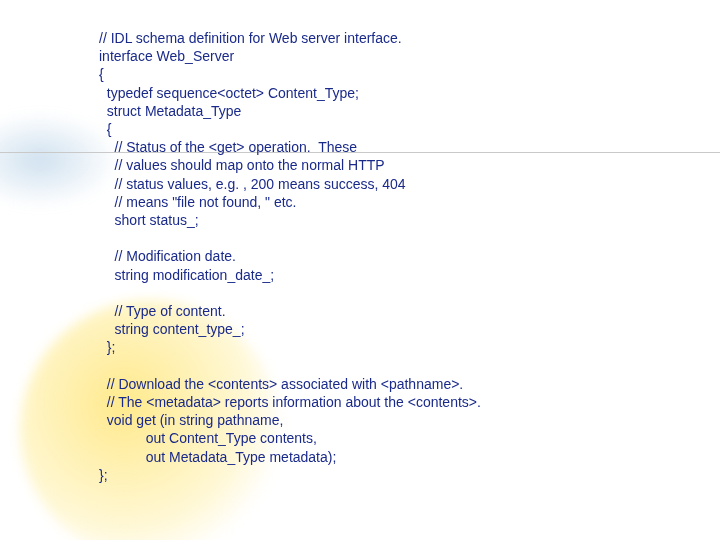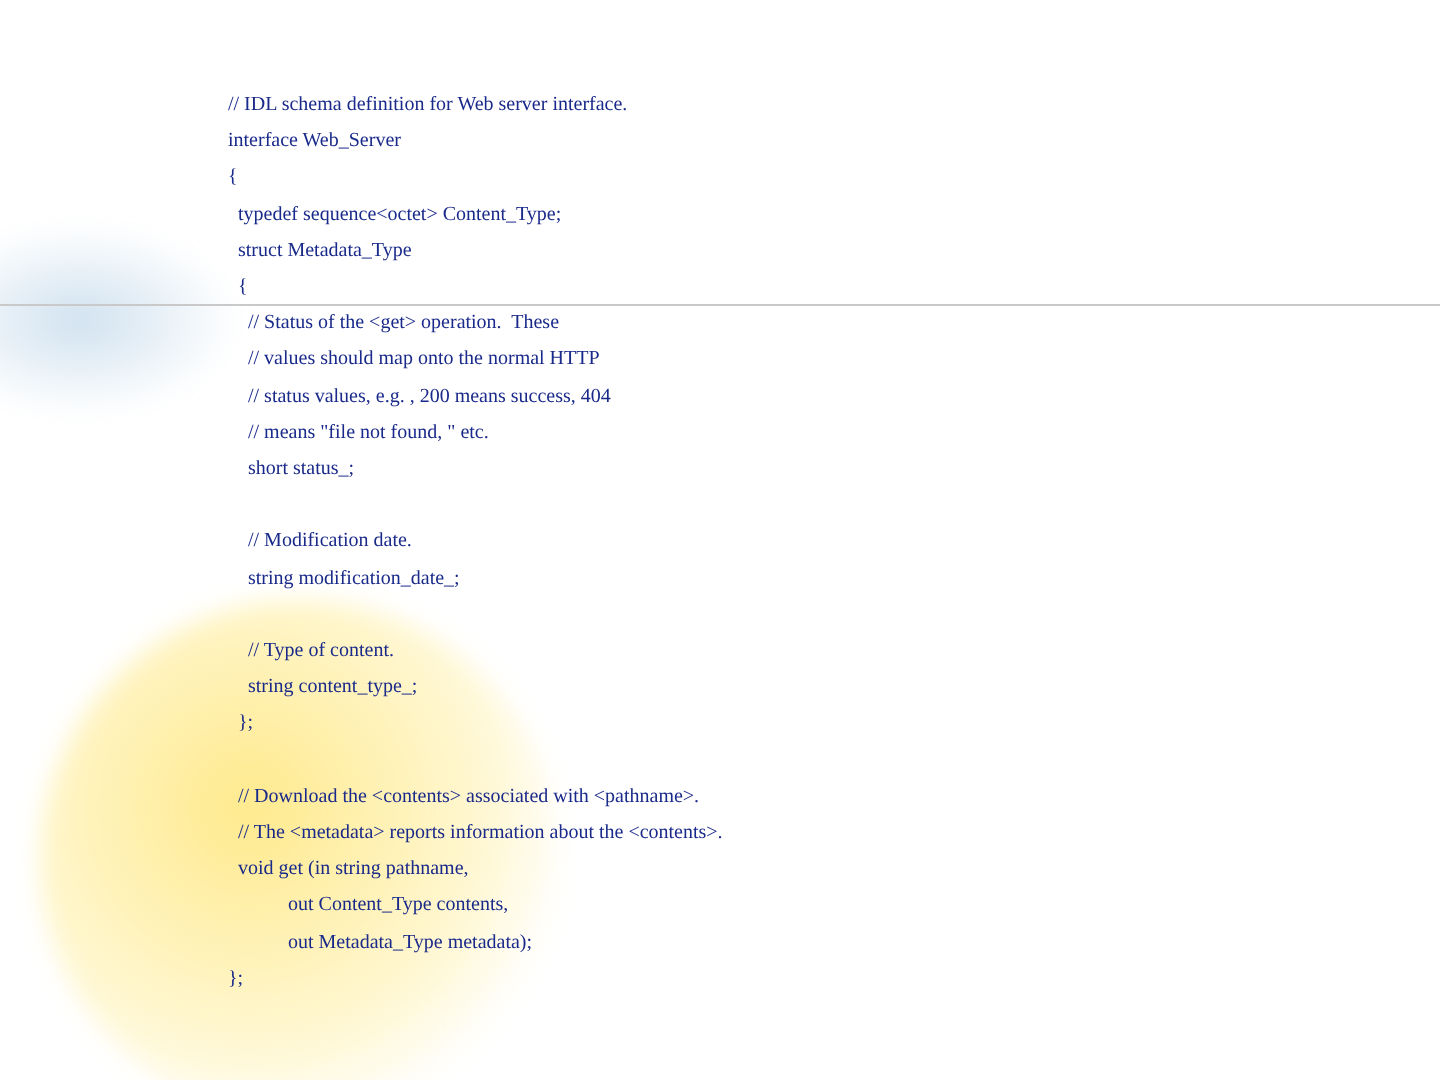--- a/index.html
+++ b/index.html
@@ -34,24 +34,24 @@
   .hr-line {
     position: absolute;
     left: 0;
     right: 0;
     top: 152px;
     height: 0;
     border-top: 1px solid #c9c9c9;
   }
   pre.code {
     position: relative;
-    margin: 16px;
+    margin: 1px;
     padding: 28px 0 0 98px;
-    font-family: Liberation Serif, serif;
-    font-size: 10px;
+    font-family: Liberation Sans, sans-serif;
+    font-size: 14px;
     line-height: 18.2px;
     color: #1a2a8a;
     white-space: pre;
     z-index: 2;
   }
 </style>
 </head>
 <body>
 
 <div class="bg-shape bg-blue"></div>

